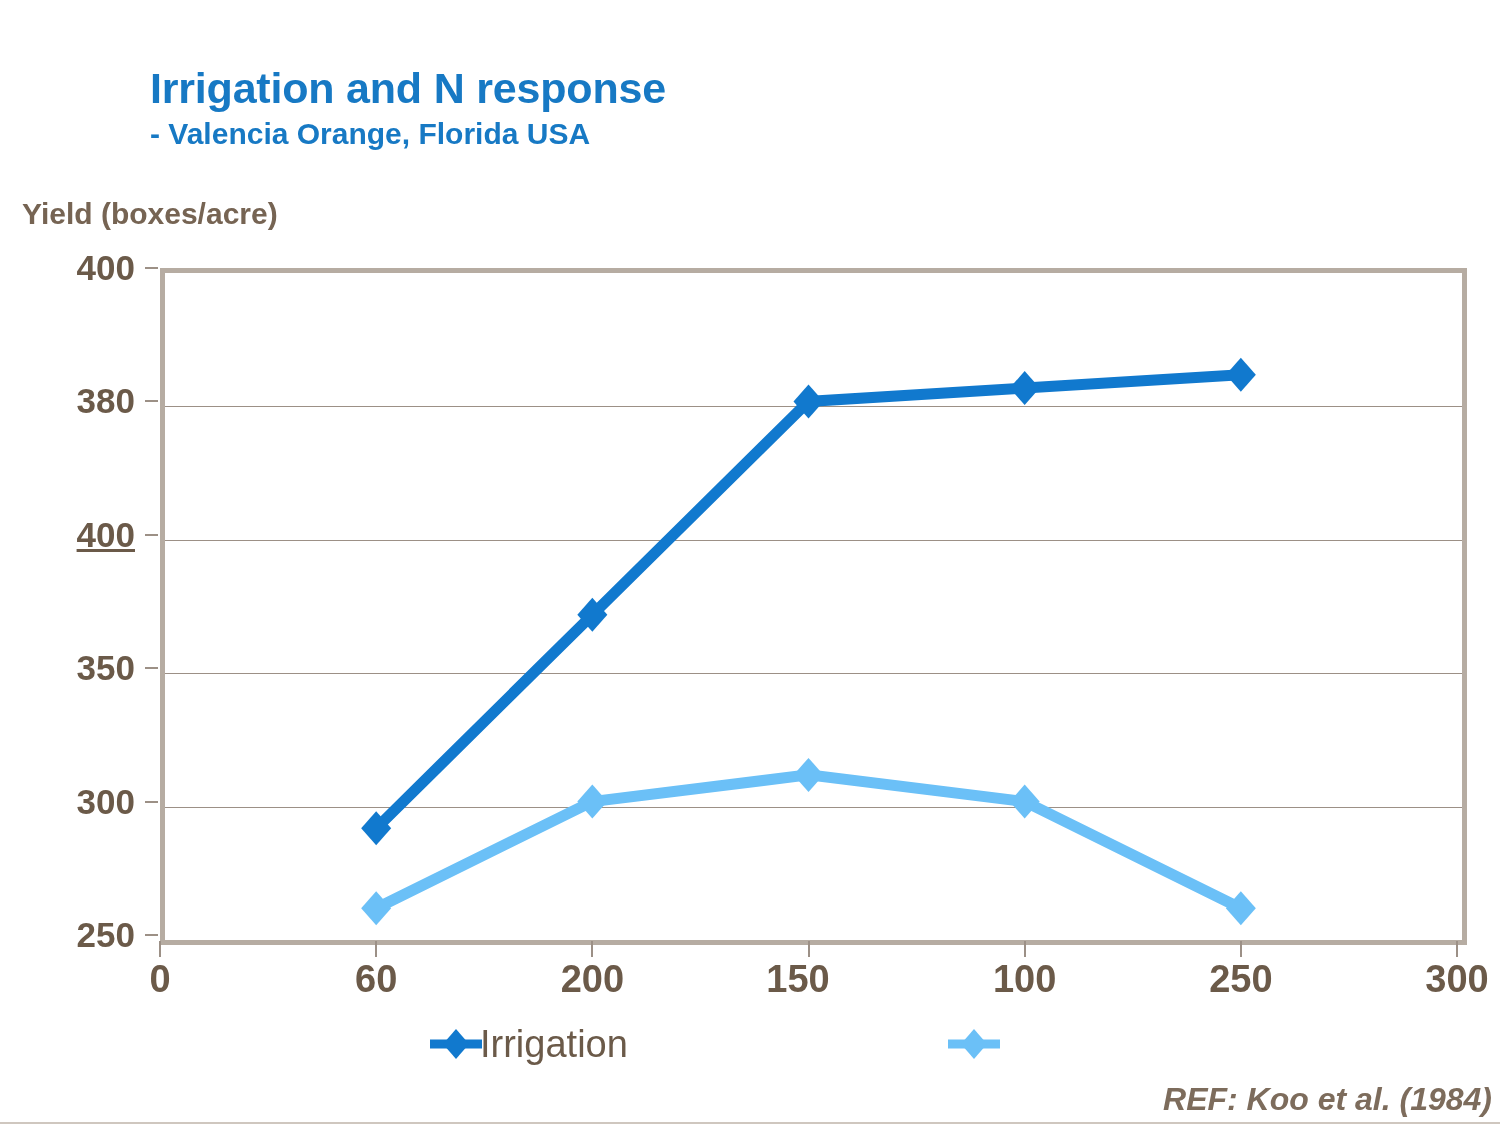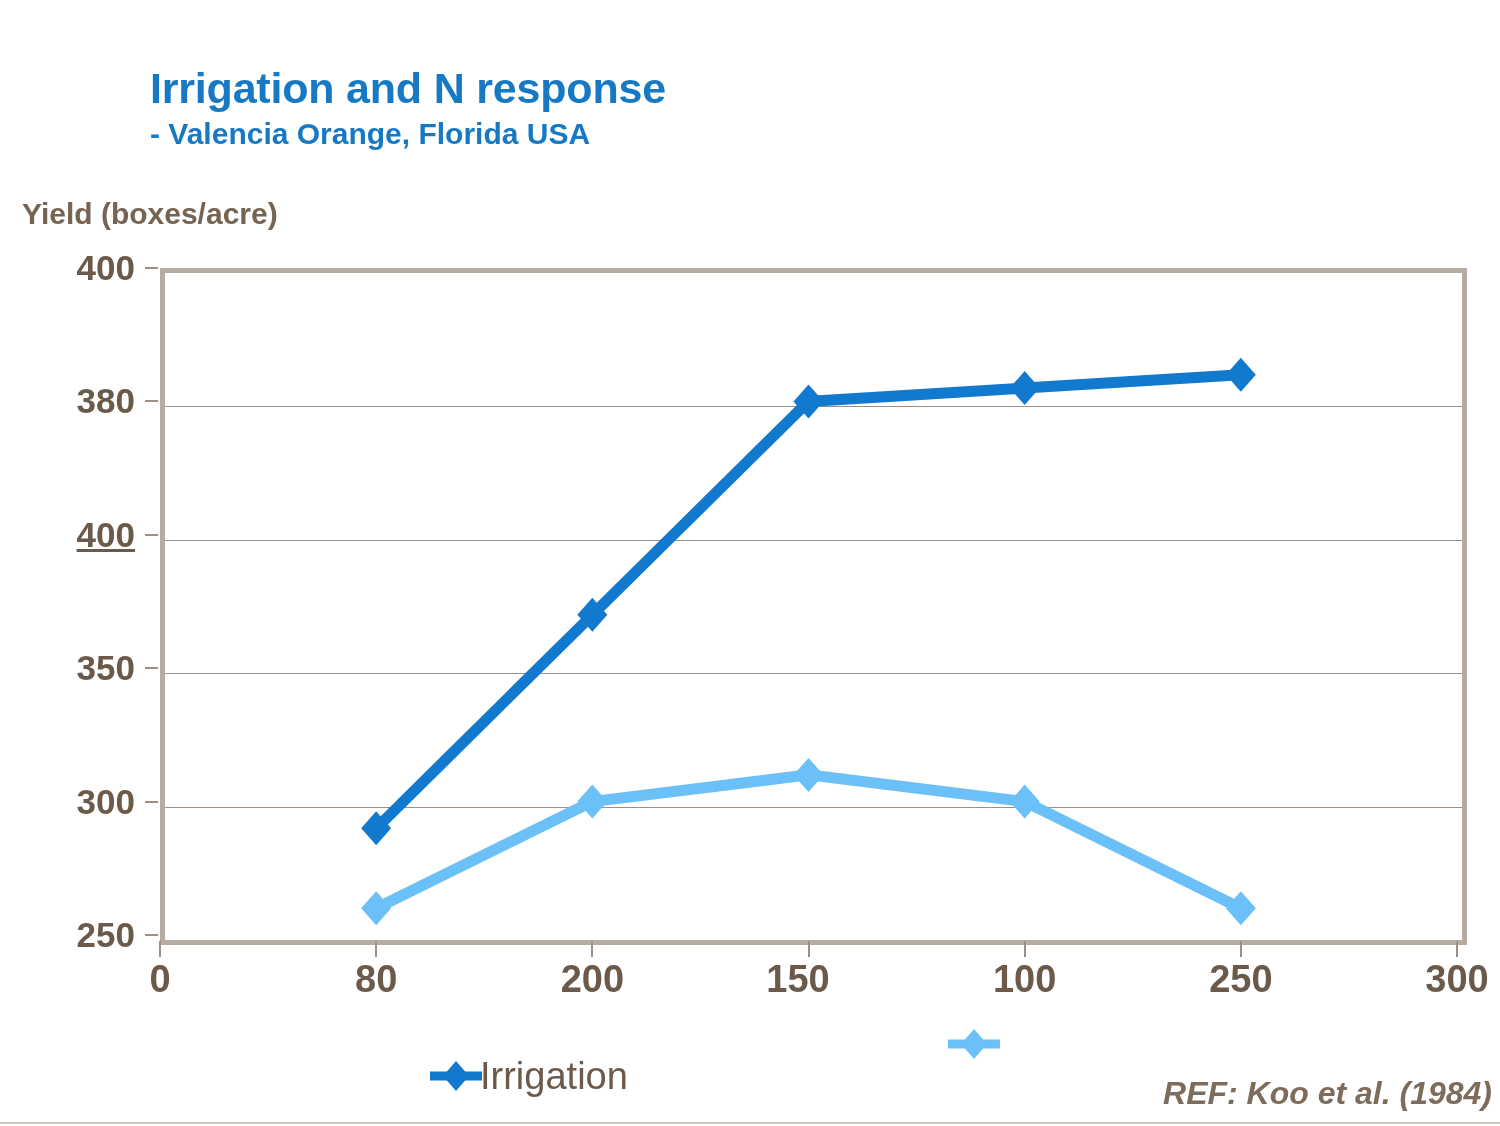--- a/index.html
+++ b/index.html
@@ -151,21 +151,21 @@
     font-size: 38px;
     color: #6b5a49;
     white-space: nowrap;
     margin-left: -2px;
   }
 
   
   #ref-note {
     position: absolute;
     right: 8px;
-    bottom: 14px;
+    bottom: 8px;
     font-size: 32px;
     font-weight: bold;
     font-style: italic;
     color: #7d6c5c;
     white-space: nowrap;
   }
   #ref-rule {
     position: absolute;
     left: 0;
     right: 0;
@@ -213,35 +213,35 @@
     <div class="ytick-label" style="top: 668.2px; left: 5px; right: auto;">350</div>
     <div class="ytick-mark" style="left: 145px; top: 533.8px;"></div>
     <div class="ytick-label" style="top: 534.8px; left: 5px; right: auto; text-decoration: underline;">400</div>
     <div class="ytick-mark" style="left: 145px; top: 400.4px;"></div>
     <div class="ytick-label" style="top: 401.4px; left: 5px; right: auto;">380</div>
     <div class="ytick-mark" style="left: 145px; top: 267px;"></div>
     <div class="ytick-label" style="top: 268px; left: 5px; right: auto;">400</div>
     <div class="xtick-mark" style="left: 159px;"></div>
     <div class="xtick-label" style="left: 160px;">0</div>
     <div class="xtick-mark" style="left: 375.167px;"></div>
-    <div class="xtick-label" style="left: 376.167px;">80</div>
+    <div class="xtick-label" style="left: 376.167px;">60</div>
     <div class="xtick-mark" style="left: 591.333px;"></div>
     <div class="xtick-label" style="left: 592.333px;">200</div>
     <div class="xtick-mark" style="left: 807.5px;"></div>
     <div class="xtick-label" style="left: 798px;">150</div>
     <div class="xtick-mark" style="left: 1023.67px;"></div>
     <div class="xtick-label" style="left: 1024.67px;">100</div>
     <div class="xtick-mark" style="left: 1239.83px;"></div>
     <div class="xtick-label" style="left: 1240.83px;">250</div>
     <div class="xtick-mark" style="left: 1456px;"></div>
     <div class="xtick-label" style="left: 1457px;">300</div>
   </div>
 
 <div id="legend">
-    <div class="legend-entry" style="left: 0px; margin-top: 32px;">
+    <div class="legend-entry" style="left: 0px;">
       <div class="legend-marker">
         <svg width="52" height="34" viewBox="0 0 52 34" xmlns="http://www.w3.org/2000/svg">
           <line x1="0" y1="17" x2="52" y2="17" stroke="#1179CE" stroke-width="9"></line>
           <polygon points="26,2 39,17 26,32 13,17" fill="#1179CE"></polygon>
         </svg>
       </div>
       <div class="legend-label">Irrigation</div>
     </div>
     <div class="legend-entry" style="left: 518px;">
       <div class="legend-marker">

